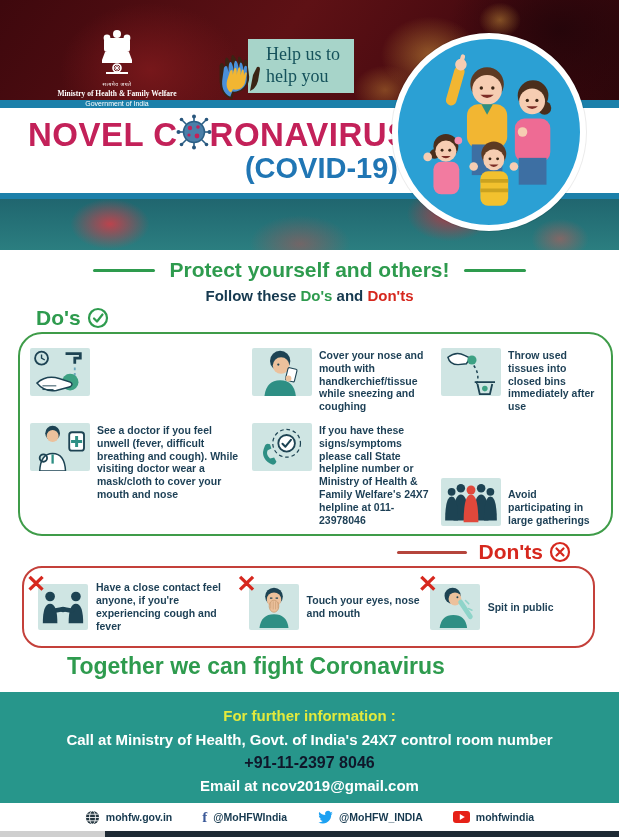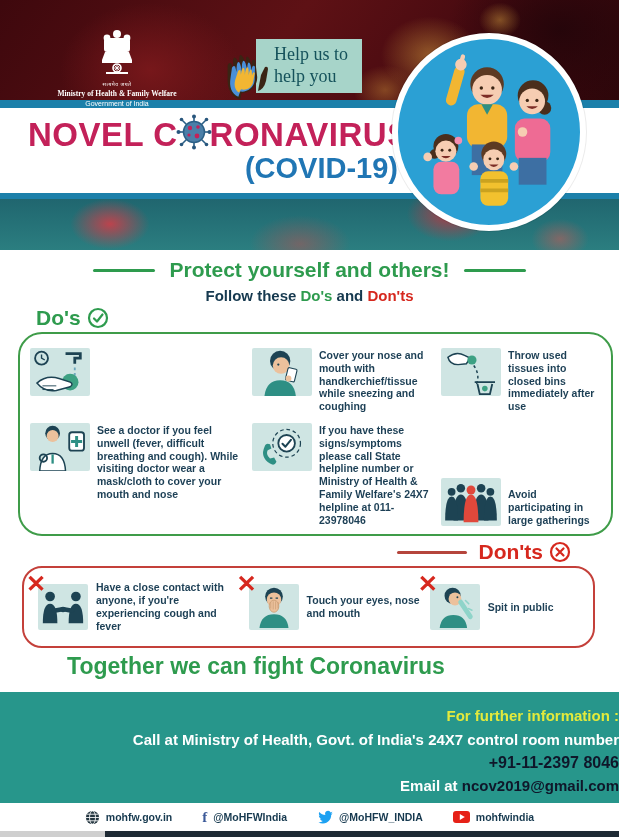--- a/index.html
+++ b/index.html
@@ -22,21 +22,21 @@
   .strip{position:absolute;left:0;width:619px;background:#1c80aa;}
   .strip1{top:100px;height:8px;}
   .strip2{top:193px;height:6px;}
   
   .gov-block{position:absolute;left:32px;top:26px;width:170px;text-align:center;color:#fff;z-index:3;}
   .gov-block .motto{font-size:5px;letter-spacing:.5px;margin-top:1px;}
   .gov-block .min1{font-size:7.5px;font-weight:bold;margin-top:2px;line-height:1.3;font-family:Liberation Serif, serif;}
   .gov-block .min2{font-size:7px;line-height:1.3;}
   
   .help-badge{
-    position:absolute;left:256px;top:39px;background:#a7d4c9;color:#15525b;
+    position:absolute;left:248px;top:39px;background:#a7d4c9;color:#15525b;
     font-family:"Liberation Serif",serif;font-size:18px;line-height:1.2;
     padding:5px 14px 6px 18px;z-index:3;
   }
   .help-badge .hands{position:absolute;left:-32px;bottom:-8px;}
   
   .title-band{position:absolute;left:0;top:108px;width:619px;height:85px;background:#fff;z-index:2;}
   .title-wrap{position:absolute;left:28px;top:6px;width:372px;text-align:right;}
   .title-line1{font-size:33px;font-weight:800;color:#c32159;letter-spacing:.5px;white-space:nowrap;}
   .title-line1 .virus{vertical-align:-4px;margin:0 -2px;}
   .title-line2{font-size:29px;font-weight:800;color:#2076b4;margin-top:-2px;padding-right:2px;}
@@ -88,27 +88,27 @@
   .dont-item .txt{font-size:10.5px;font-weight:bold;color:#1c3f55;line-height:1.22;}
   .dont-item .xmark{
     position:absolute;left:-12px;top:-12px;color:#d6281e;font-size:24px;font-weight:900;line-height:1;z-index:2;
   }
   .w1{width:208px;} .w2{width:178px;} .w3{width:160px;}
   
   .slogan{position:absolute;left:0;top:653px;width:512px;text-align:center;color:#2e9b4e;font-size:23px;font-weight:800;}
   
   .footer{
     position:absolute;left:0;top:692px;width:619px;height:111px;background:#27968b;
-    text-align:right;color:#fff;
+    text-align:center;color:#fff;
   }
   .footer .f-head{color:#e3ea3c;font-size:15px;font-weight:800;margin-top:15px;}
   .footer .f-call{font-size:15px;font-weight:bold;margin-top:7px;}
   .footer .f-phone{color:#0f172a;font-size:16px;font-weight:800;margin-top:6px;}
   .footer .f-email{font-size:15px;font-weight:bold;margin-top:5px;}
-  .footer .f-email .mail{color:#0f172a;text-decoration:none;}
+  .footer .f-email .mail{color:#ffffff;text-decoration:none;}
   
   .social-bar{
     position:absolute;left:0;top:803px;width:619px;height:28px;background:#fff;
     display:flex;align-items:center;justify-content:center;gap:30px;
   }
   .social-item{display:flex;align-items:center;gap:6px;font-size:10.5px;font-weight:bold;color:#16394f;text-decoration:none;}
   .fb-f{color:#3b5998;font-size:15px;font-weight:900;font-family:"Liberation Serif",serif;}
   .bottom-strip{position:absolute;left:0;top:831px;width:619px;height:6px;
     background:linear-gradient(to right,#cfcfcf 0 105px,#1e2a34 105px);}
   svg{display:block;}
@@ -383,21 +383,21 @@
           <circle cx="15" cy="13" r="6"></circle>
           <path d="M6 46 q0 -24 9 -24 t9 24 z"></path>
           <circle cx="47" cy="13" r="6"></circle>
           <path d="M38 46 q0 -24 9 -24 t9 24 z"></path>
           <rect x="17" y="27" width="16" height="5.5" rx="2.7" transform="rotate(-10 25 30)"></rect>
           <rect x="29" y="27" width="16" height="5.5" rx="2.7" transform="rotate(10 37 30)"></rect>
           <circle cx="31" cy="29" r="3.4"></circle>
         </g>
       </svg>
     </span>
-    <span class="txt">Have a close contact with anyone, if you're experiencing cough and fever</span>
+    <span class="txt">Have a close contact feel anyone, if you're experiencing cough and fever</span>
   </div>
 
   <div class="dont-item w2">
     <span class="tile">
       <span class="xmark">✕</span>
       <svg width="50" height="46" viewBox="0 0 62 52">
         <circle cx="31" cy="13" r="11" fill="#1d4353"></circle>
         <circle cx="31" cy="17" r="9" fill="#ecc19c"></circle>
         <path d="M26 15 h3 M33 15 h3" stroke="#1d4353" stroke-width="1.4"></path>
         <path d="M13 52 q2 -17 18 -17 t18 17 z" fill="#2e8f84"></path>

